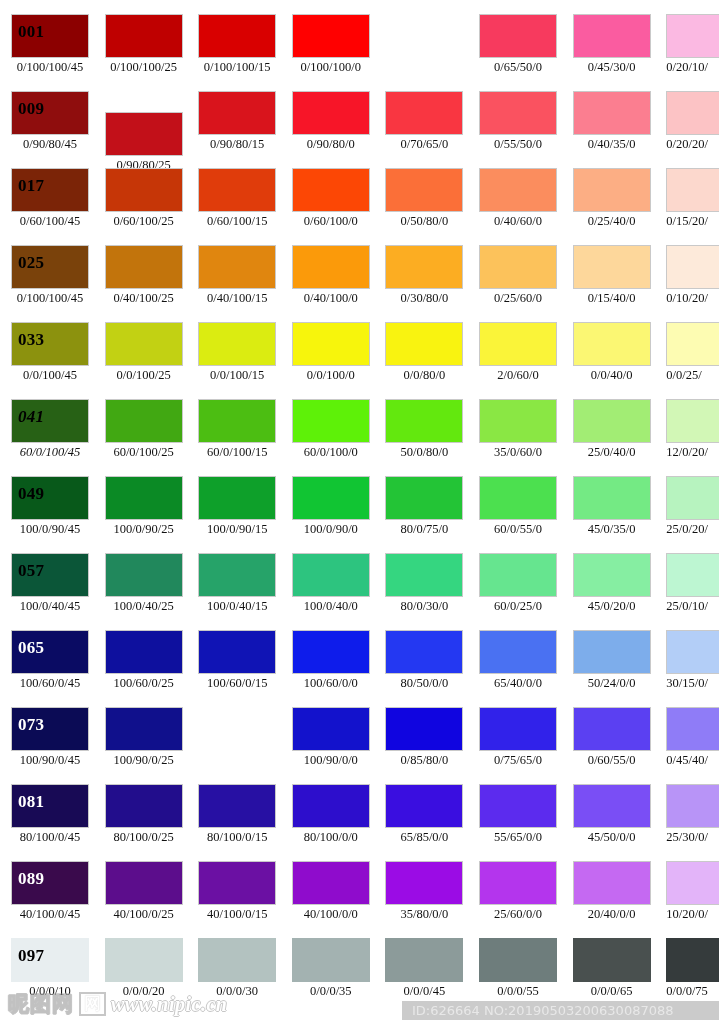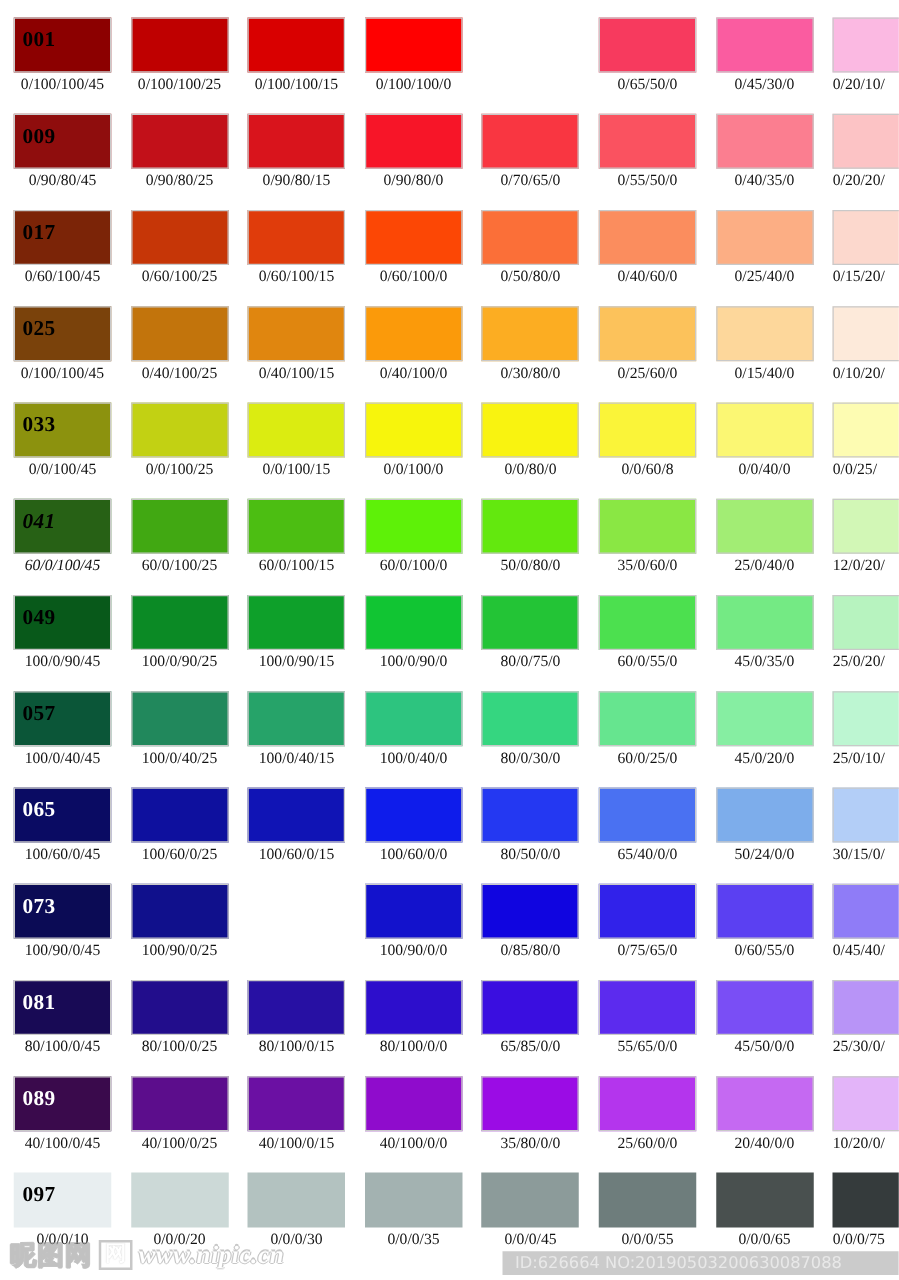--- a/index.html
+++ b/index.html
@@ -180,21 +180,21 @@
         <div class="swatch bordered" style="background: rgb(251, 185, 226);"></div>
         <div class="caption">0/20/10/</div>
       </div>
     </div>
     <div class="row" style="top: 91px;">
       <div class="cell" style="left: 11px;">
         <div class="swatch bordered" style="background: rgb(143, 13, 13);"></div>
         <div class="rownum dark">009</div>
         <div class="caption">0/90/80/45</div>
       </div>
-      <div class="cell" style="left: 104.6px;">
+      <div class="cell" style="left: 104.6px; margin-top: 21px;">
         <div class="swatch bordered" style="background: rgb(194, 16, 25);"></div>
         <div class="caption">0/90/80/25</div>
       </div>
       <div class="cell" style="left: 198.2px;">
         <div class="swatch bordered" style="background: rgb(217, 20, 28);"></div>
         <div class="caption">0/90/80/15</div>
       </div>
       <div class="cell" style="left: 291.8px;">
         <div class="swatch bordered" style="background: rgb(247, 21, 40);"></div>
         <div class="caption">0/90/80/0</div>
@@ -303,21 +303,21 @@
       <div class="cell" style="left: 291.8px;">
         <div class="swatch bordered" style="background: rgb(247, 245, 12);"></div>
         <div class="caption">0/0/100/0</div>
       </div>
       <div class="cell" style="left: 385.4px;">
         <div class="swatch bordered" style="background: rgb(249, 243, 16);"></div>
         <div class="caption">0/0/80/0</div>
       </div>
       <div class="cell" style="left: 479px;">
         <div class="swatch bordered" style="background: rgb(250, 244, 57);"></div>
-        <div class="caption">0/0/60/8</div>
+        <div class="caption">2/0/60/0</div>
       </div>
       <div class="cell" style="left: 572.6px;">
         <div class="swatch bordered" style="background: rgb(251, 247, 115);"></div>
         <div class="caption">0/0/40/0</div>
       </div>
       <div class="cell clipped" style="left: 666.2px;">
         <div class="swatch bordered" style="background: rgb(253, 252, 178);"></div>
         <div class="caption">0/0/25/</div>
       </div>
     </div>

